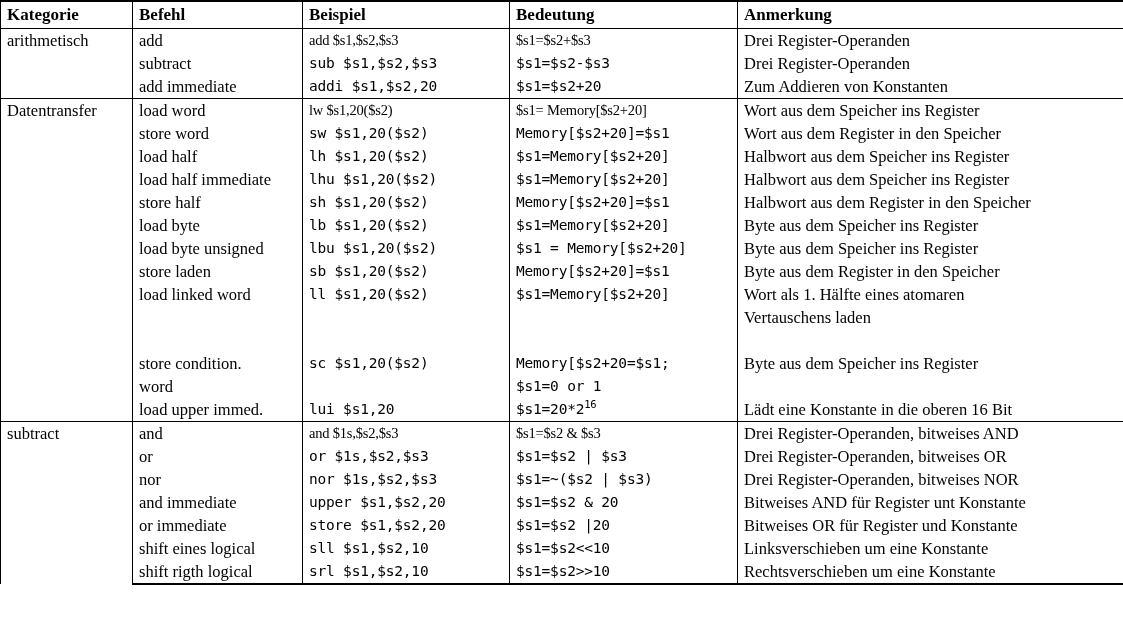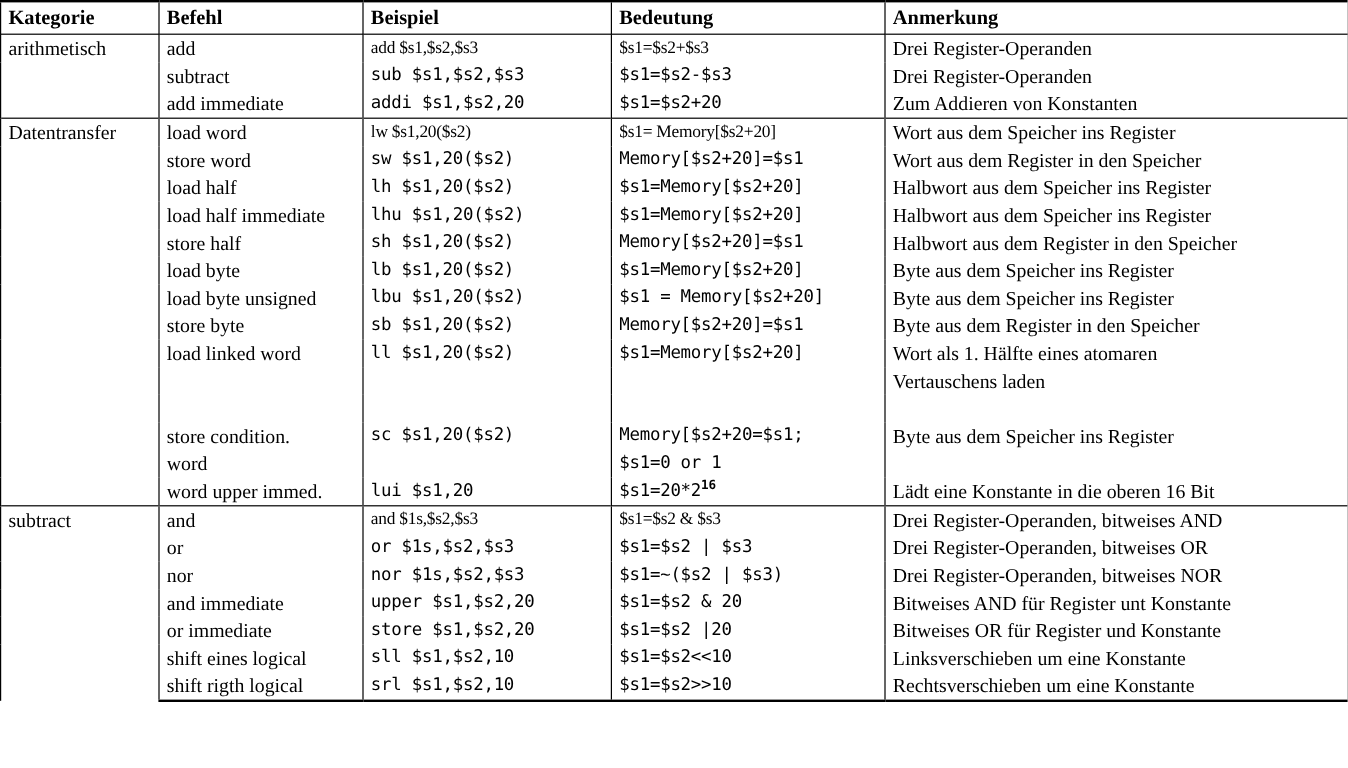--- a/index.html
+++ b/index.html
@@ -65,21 +65,20 @@
     font-size: 14.5px;
     letter-spacing: -0.2px;
   }
   td.cat {
     font-family: "Liberation Serif", serif;
   }
   sup {
     font-size: 10.5px;
     vertical-align: super;
     line-height: 0;
-    font-weight: bold;
   }
 </style>
 </head>
 <body>
 
 <div id="sheet">
   <table class="isa">
     <colgroup>
       <col class="c0">
         <col class="c1">
@@ -153,21 +152,21 @@
           <td class="mono">$s1=Memory[$s2+20]</td>
           <td>Byte aus dem Speicher ins Register</td>
         </tr>
         <tr>
           <td>load byte unsigned</td>
           <td class="mono">lbu $s1,20($s2)</td>
           <td class="mono">$s1 = Memory[$s2+20]</td>
           <td>Byte aus dem Speicher ins Register</td>
         </tr>
         <tr>
-          <td>store byte</td>
+          <td>store laden</td>
           <td class="mono">sb $s1,20($s2)</td>
           <td class="mono">Memory[$s2+20]=$s1</td>
           <td>Byte aus dem Register in den Speicher</td>
         </tr>
         <tr>
           <td>load linked word</td>
           <td class="mono">ll $s1,20($s2)</td>
           <td class="mono">$s1=Memory[$s2+20]</td>
           <td>Wort als 1. Hälfte eines atomaren</td>
         </tr>
@@ -189,21 +188,21 @@
           <td class="mono">Memory[$s2+20=$s1;</td>
           <td>Byte aus dem Speicher ins Register</td>
         </tr>
         <tr>
           <td>word</td>
           <td class="mono"></td>
           <td class="mono">$s1=0 or 1</td>
           <td></td>
         </tr>
         <tr>
-          <td>word upper immed.</td>
+          <td>load upper immed.</td>
           <td class="mono">lui $s1,20</td>
           <td class="mono"><span>$s1=20*2</span><sup>16</sup></td>
           <td>Lädt eine Konstante in die oberen 16 Bit</td>
         </tr>
         <tr class="group-start">
           <td class="cat" rowspan="7">subtract</td>
           <td>and</td>
           <td class="mono">and $1s,$s2,$s3</td>
           <td class="mono">$s1=$s2 &amp; $s3</td>
           <td>Drei Register-Operanden, bitweises AND</td>

